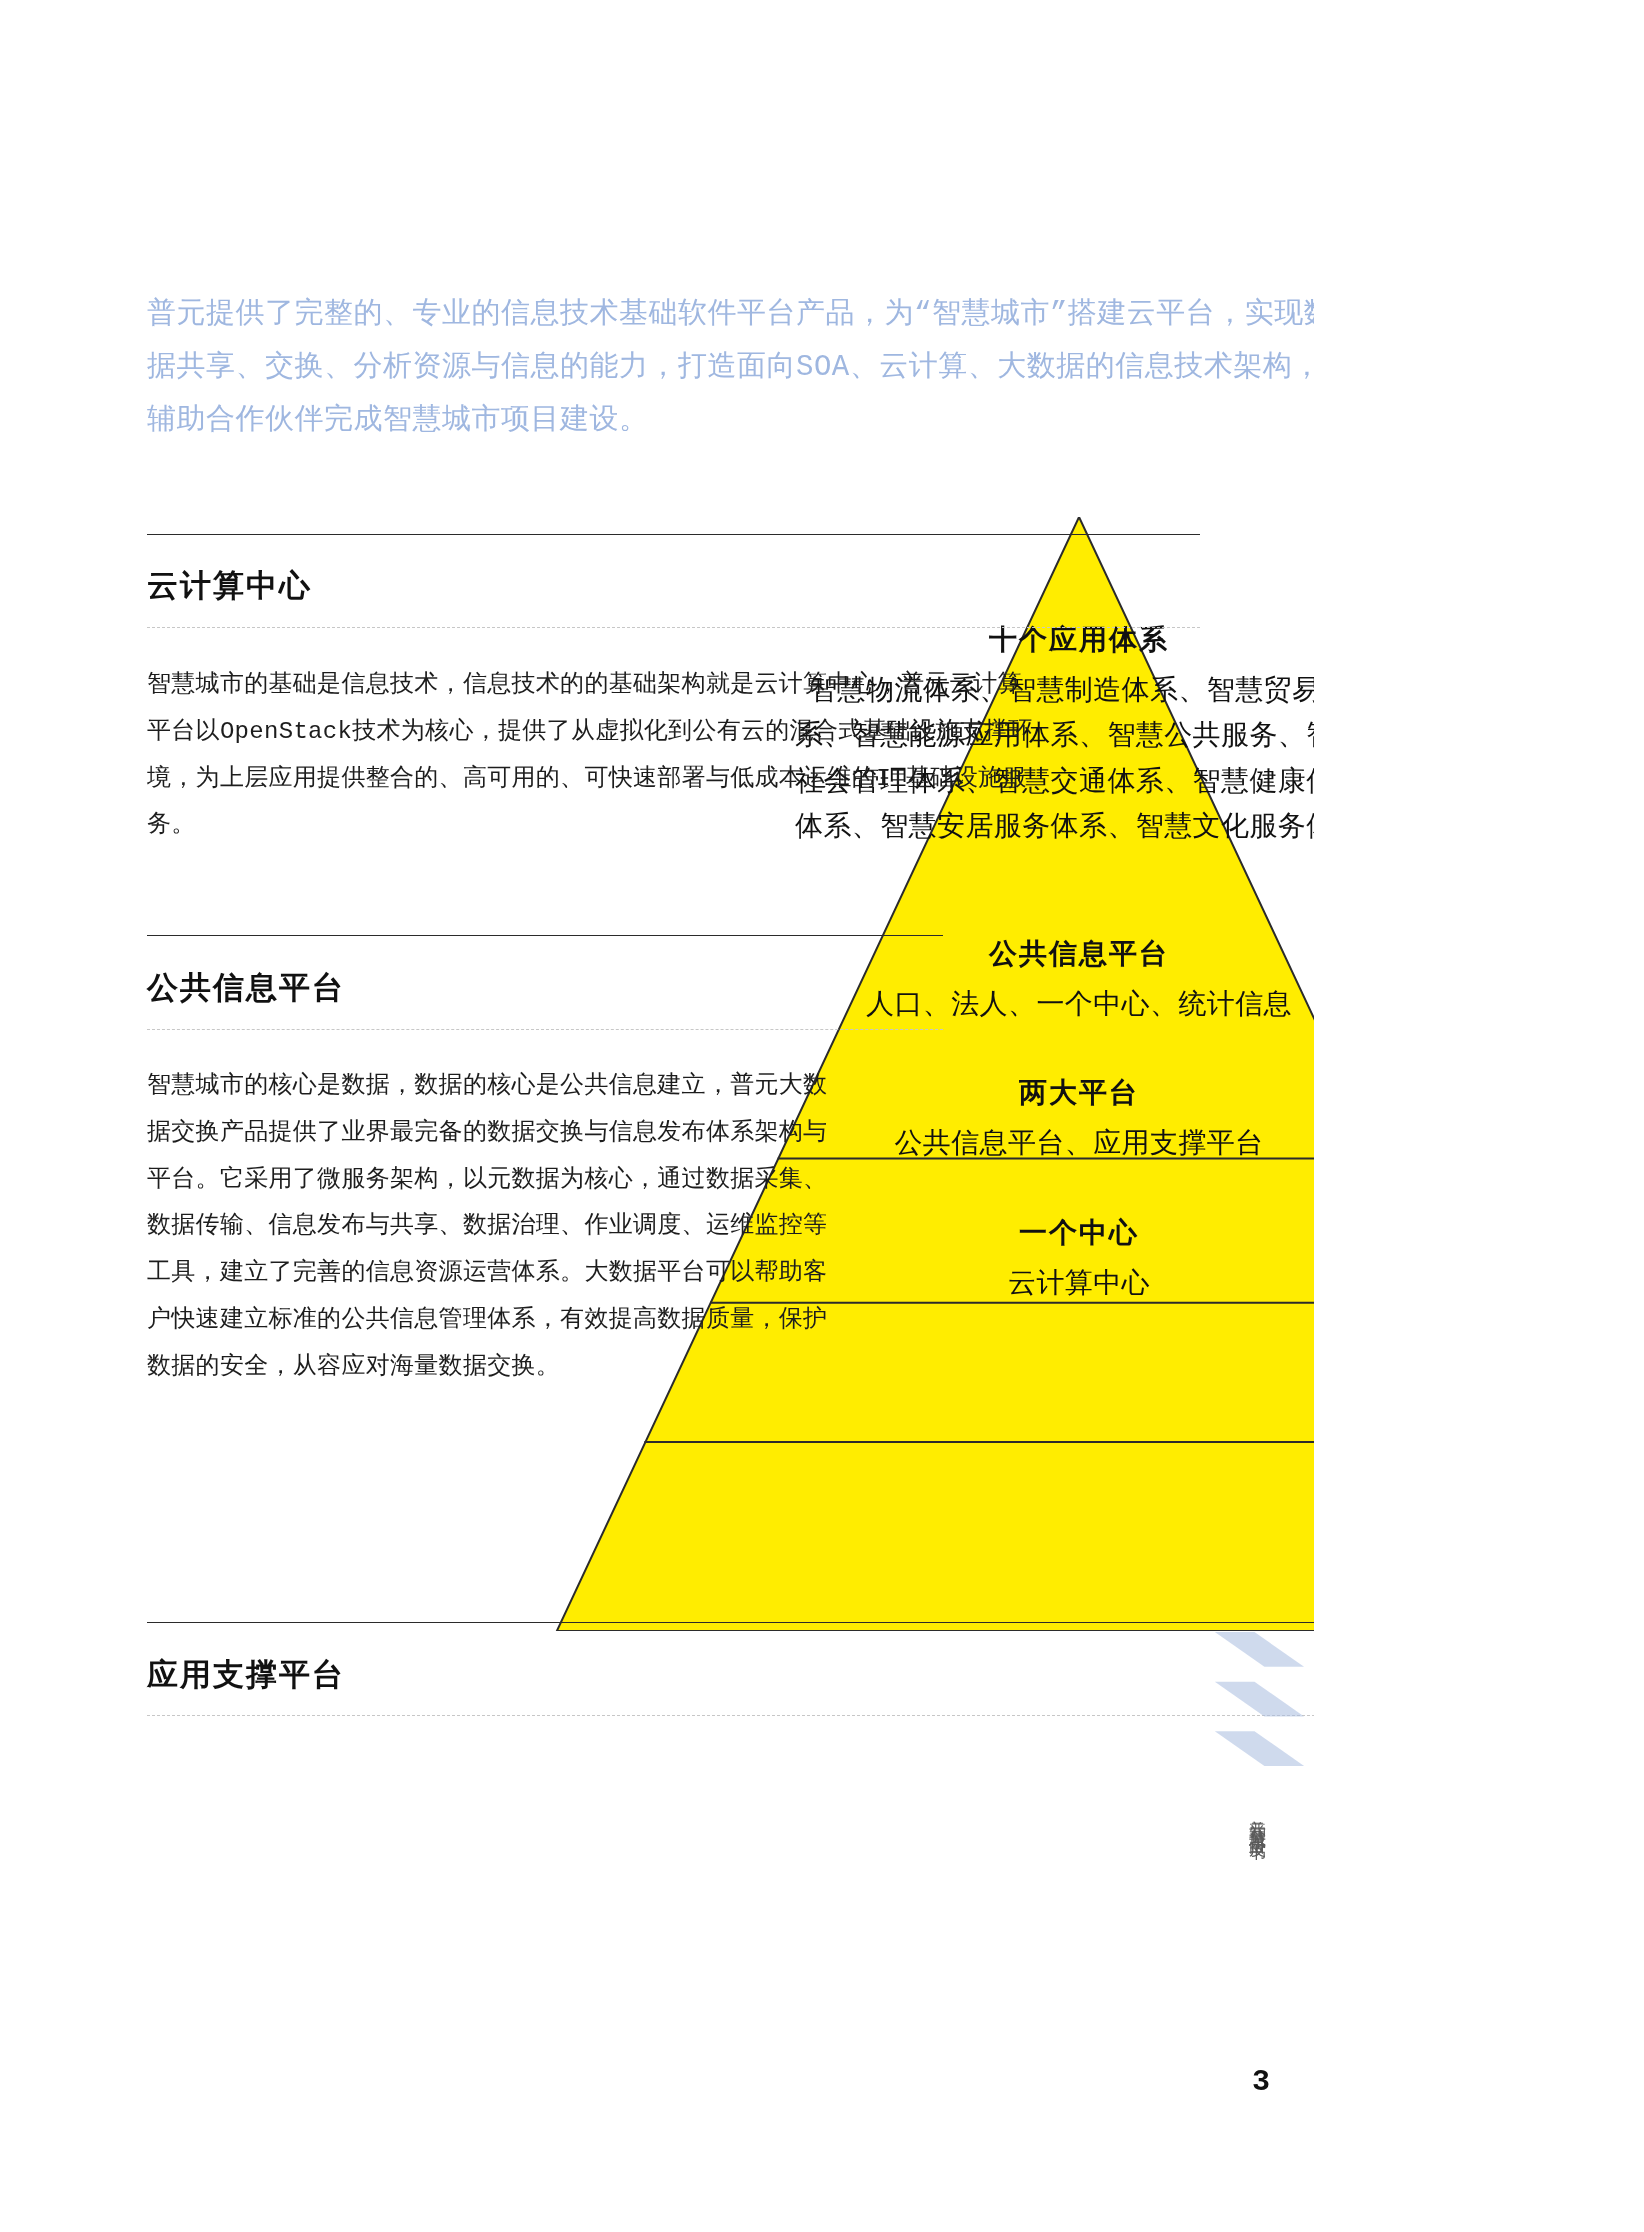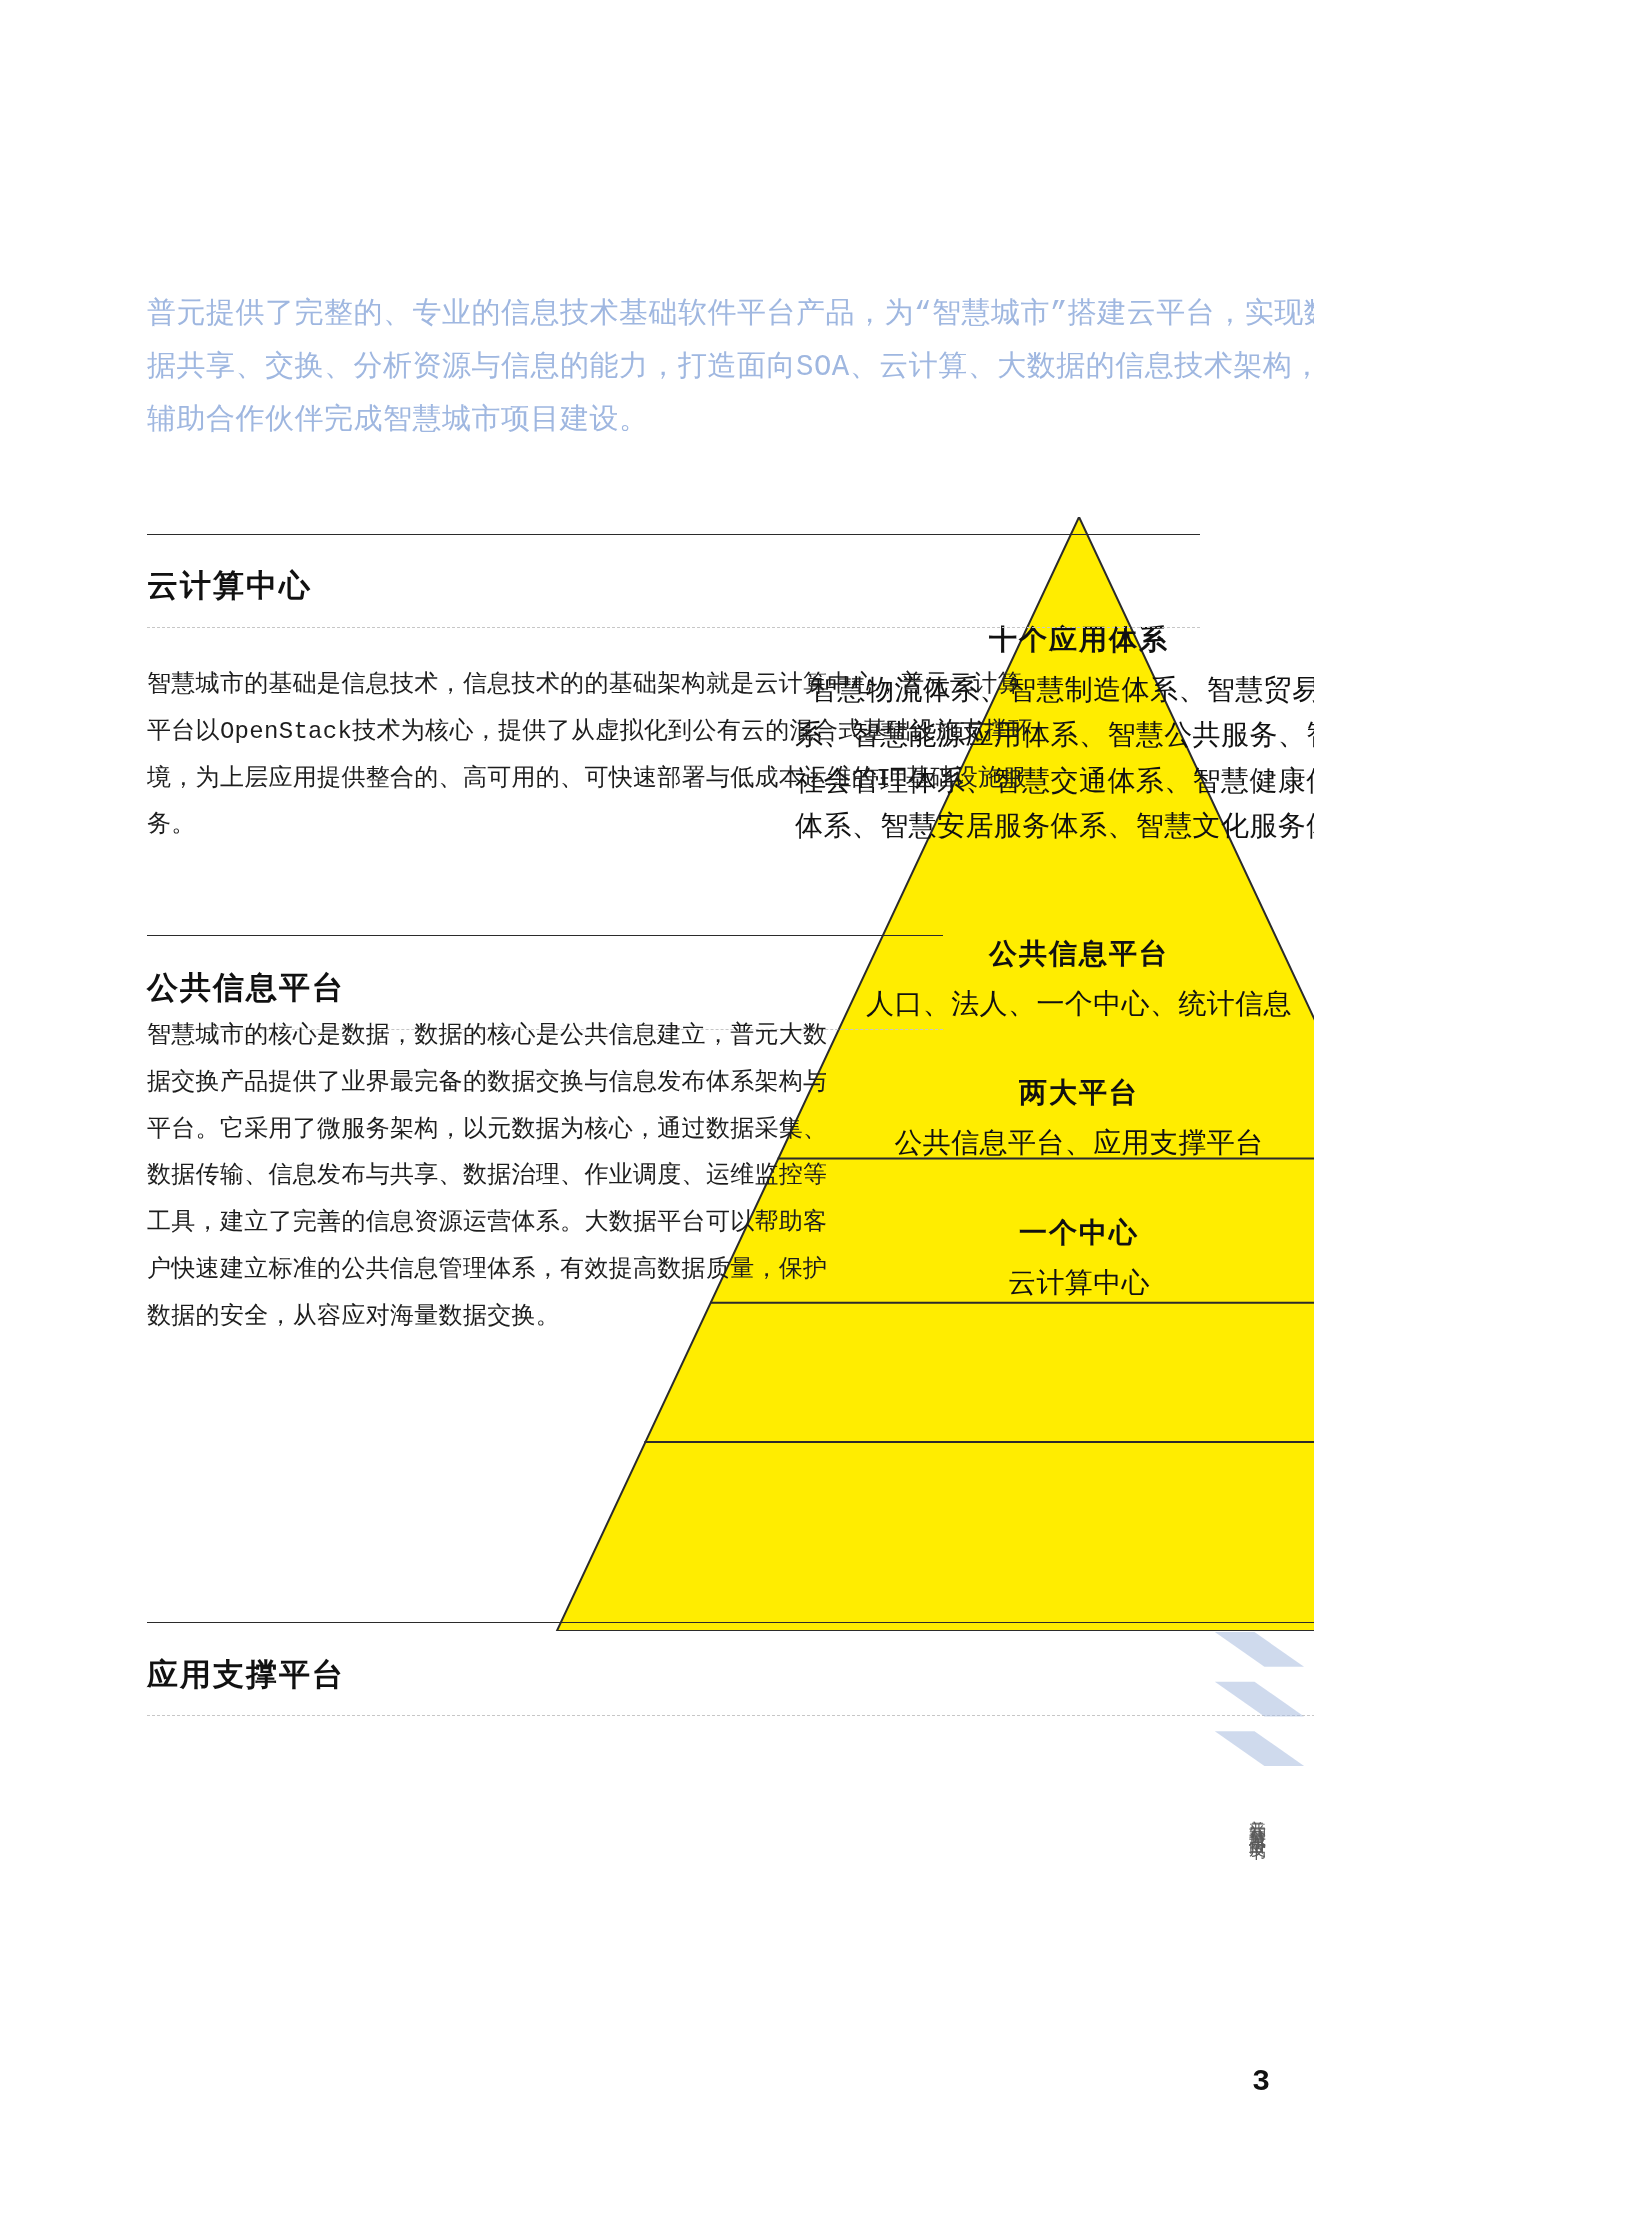--- a/index.html
+++ b/index.html
@@ -59,21 +59,21 @@
   
   #sec1-rule-top { left: 147px; top: 534px; width: 1053px; border-top: 1px solid #2b2b2b; }
   #sec1-title { left: 147px; top: 565px; }
   #sec1-rule-bot { left: 147px; top: 627px; width: 1053px; }
   #sec1-text { left: 147px; top: 662px; width: 896px; }
 
   
   #sec2-rule-top { left: 147px; top: 935px; width: 796px; border-top: 1px solid #2b2b2b; }
   #sec2-title { left: 147px; top: 967px; }
   #sec2-rule-bot { left: 147px; top: 1029px; width: 796px; }
-  #sec2-text { left: 147px; top: 1013px; width: 687px; }
+  #sec2-text { left: 147px; top: 1063px; width: 687px; }
 
   
   #sec3-rule-top { left: 147px; top: 1622px; width: 1353px; border-top: 1px solid #2b2b2b; }
   #sec3-title { left: 147px; top: 1654px; }
   #sec3-rule-bot { left: 147px; top: 1715px; width: 1353px; }
   #sec3-text { left: 147px; top: 1749px; width: 1204px; }
 
   
   .pyramid-wrap {
     position: absolute;

